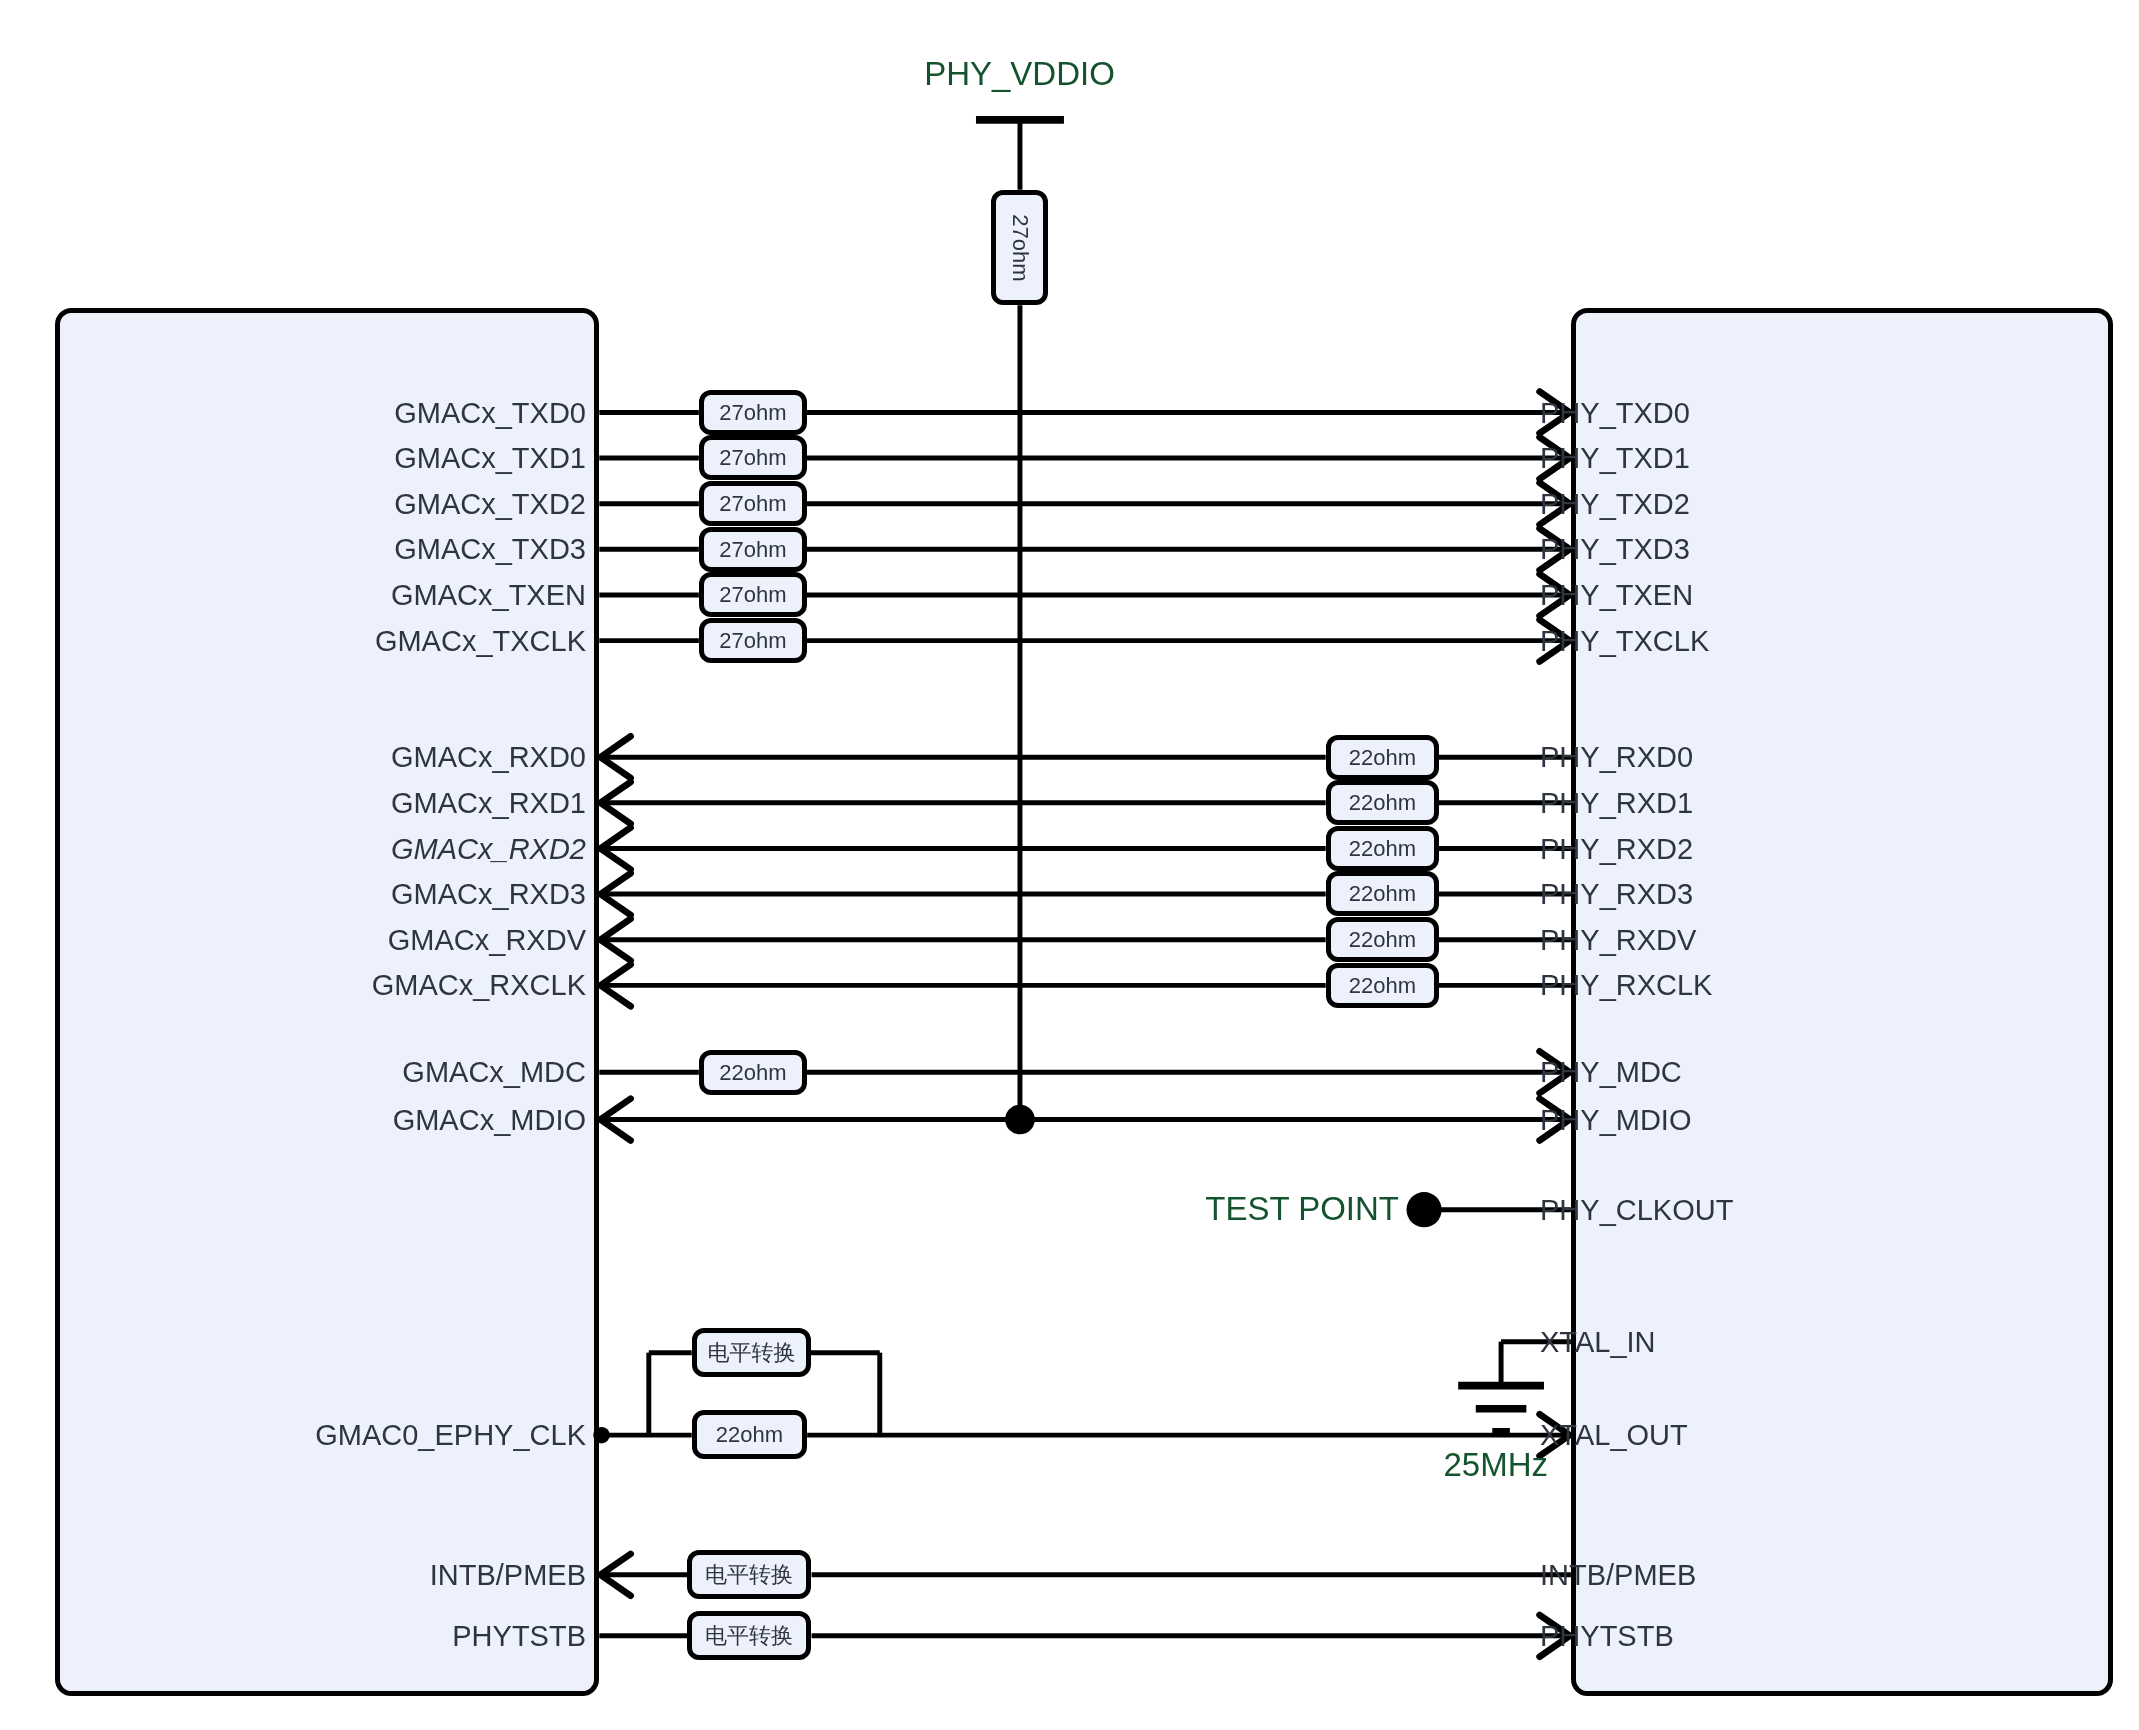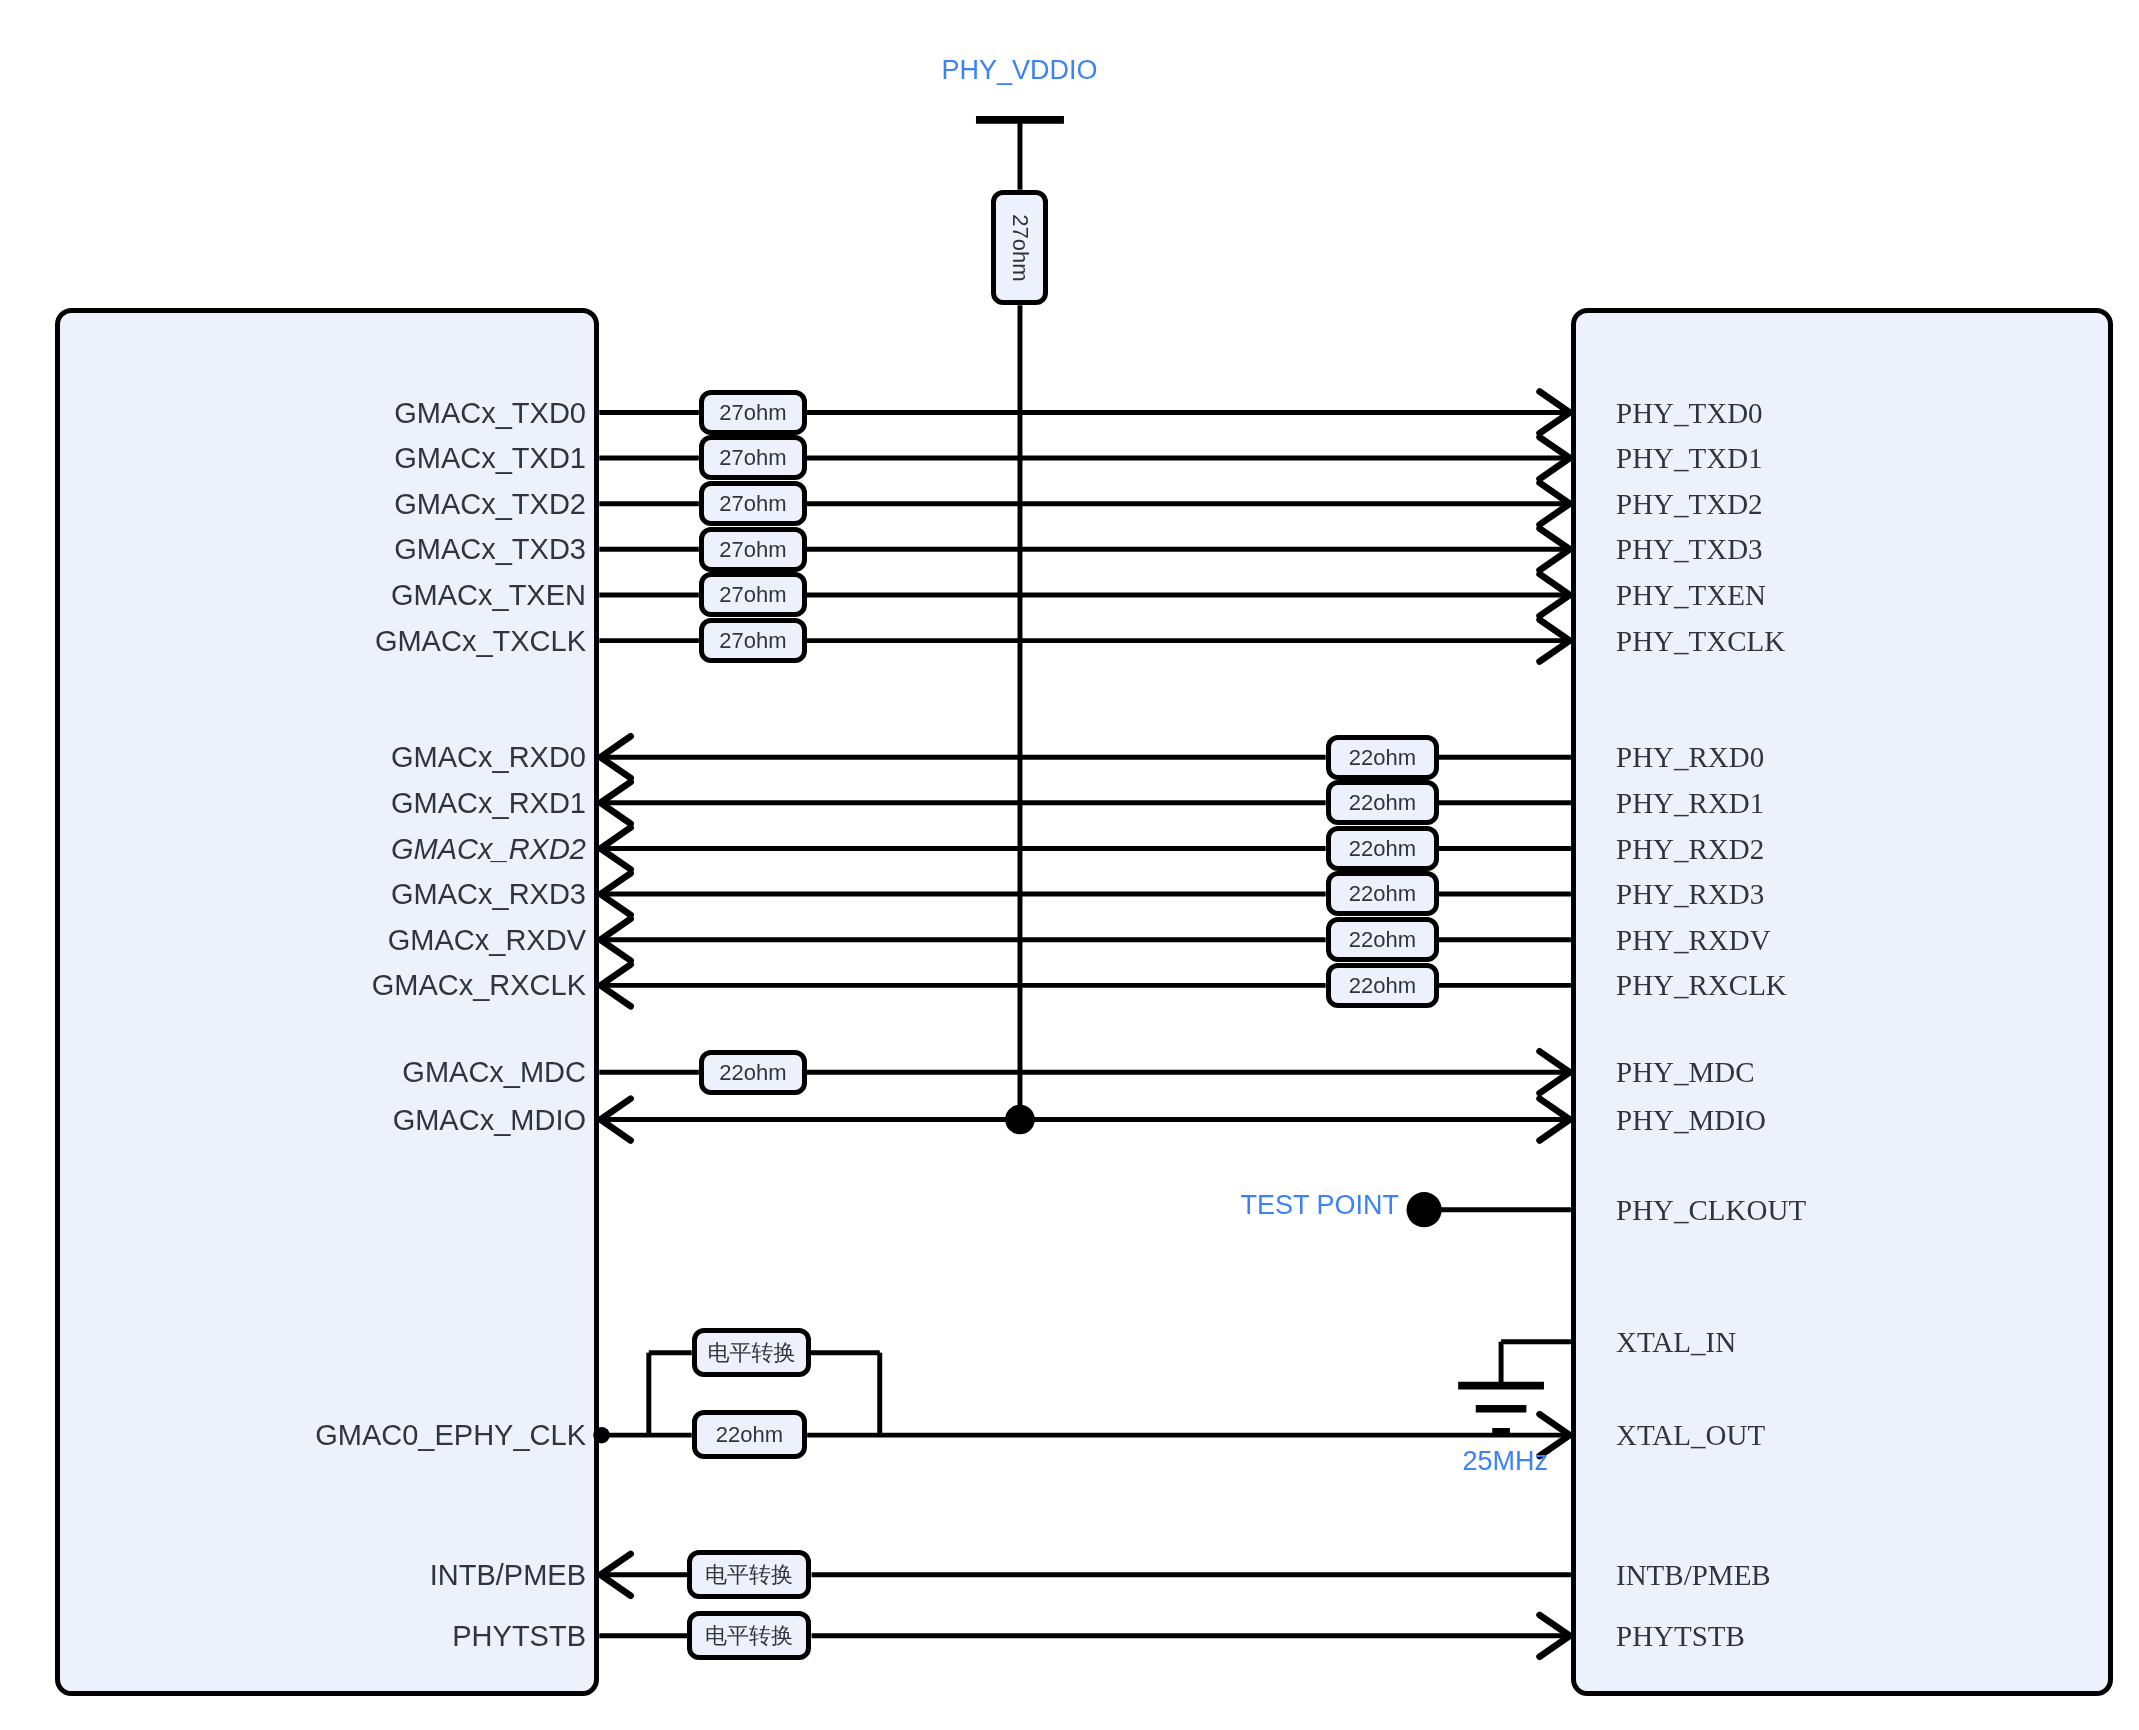--- a/index.html
+++ b/index.html
@@ -6,26 +6,26 @@
   #canvas{position:relative;width:2140px;height:1731px;background:#ffffff;
           font-family:"Liberation Sans","DejaVu Sans",sans-serif;overflow:hidden;}
   .block{position:absolute;background:#edf1fb;border:5.5px solid #000;border-radius:16.5px;box-sizing:border-box;}
   svg.wires{position:absolute;left:0;top:0;width:2140px;height:1731px;}
   svg.wires line{stroke:#000;stroke-width:9;}
   svg.wires line.thick{stroke-width:14;}
   svg.wires path.arrow{fill:none;stroke:#000;stroke-width:12;stroke-linecap:round;stroke-linejoin:round;}
   svg.wires circle{fill:#000;}
   .pin{position:absolute;height:40px;line-height:40px;font-size:29px;color:#2f3540;white-space:nowrap;}
   .pin-l{right:1554px;text-align:right;}
-  .pin-r{left:1616px;text-align:left;font-family:Liberation Serif, serif;}
+  .pin-r{left:1540px;text-align:left;}
   .rbox{position:absolute;background:#edf1fb;border:5.5px solid #000;border-radius:12px;
         box-sizing:border-box;display:flex;align-items:center;justify-content:center;
         font-size:22px;color:#2f3540;white-space:nowrap;}
   .vtext{transform:rotate(90deg);white-space:nowrap;}
-  .freetext{position:absolute;font-size:27px;color:#3b82f6;white-space:nowrap;}
+  .freetext{position:absolute;font-size:33px;color:#14532d;white-space:nowrap;}
 </style>
 </head>
 <body>
 
 <div id="canvas">
 
   <div class="block" style="left:55px;top:308px;width:544px;height:1388px;"></div>
 
   <div class="block" style="left:1571px;top:308px;width:542px;height:1388px;"></div>
 

